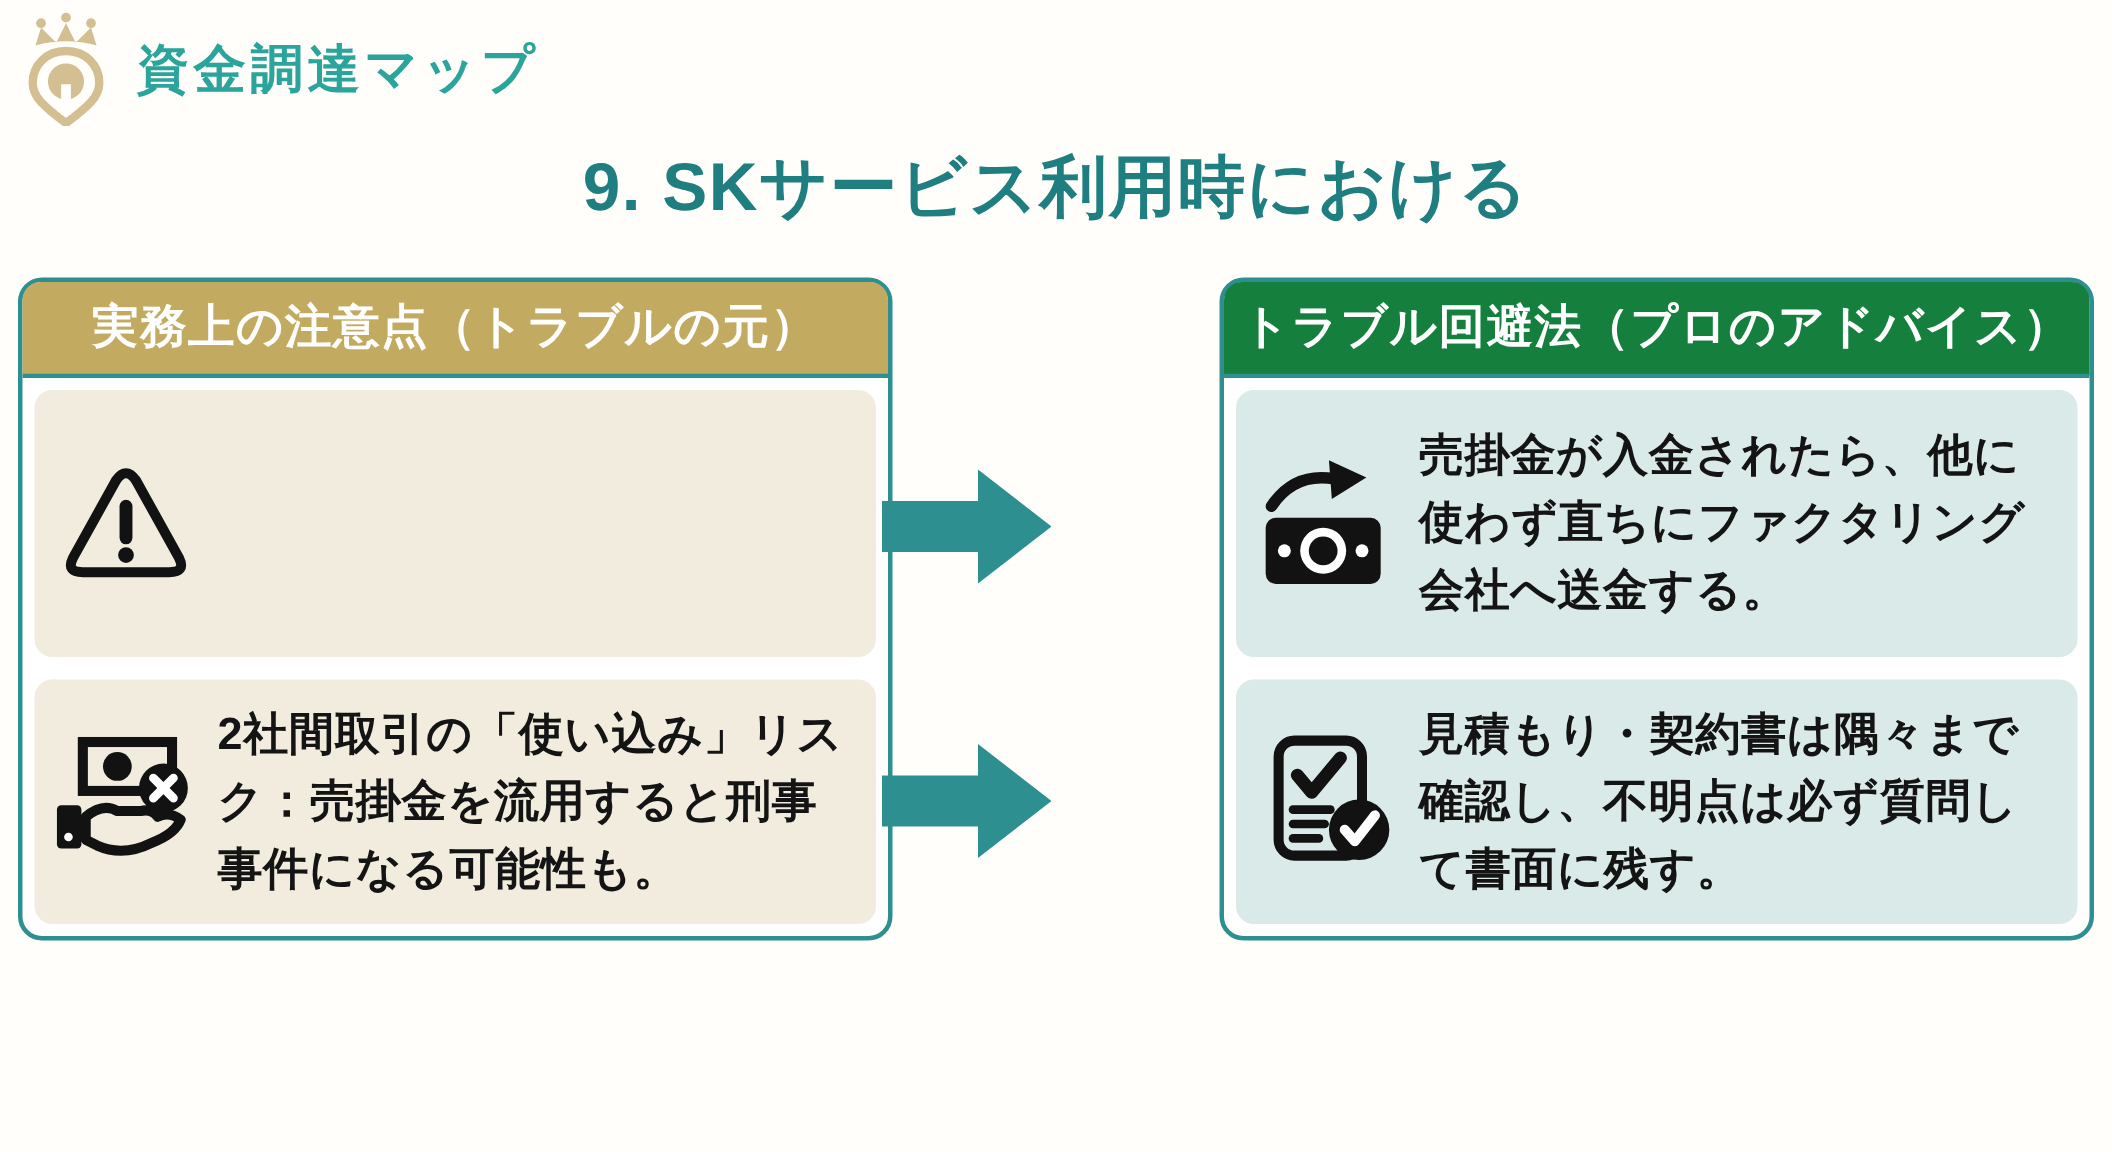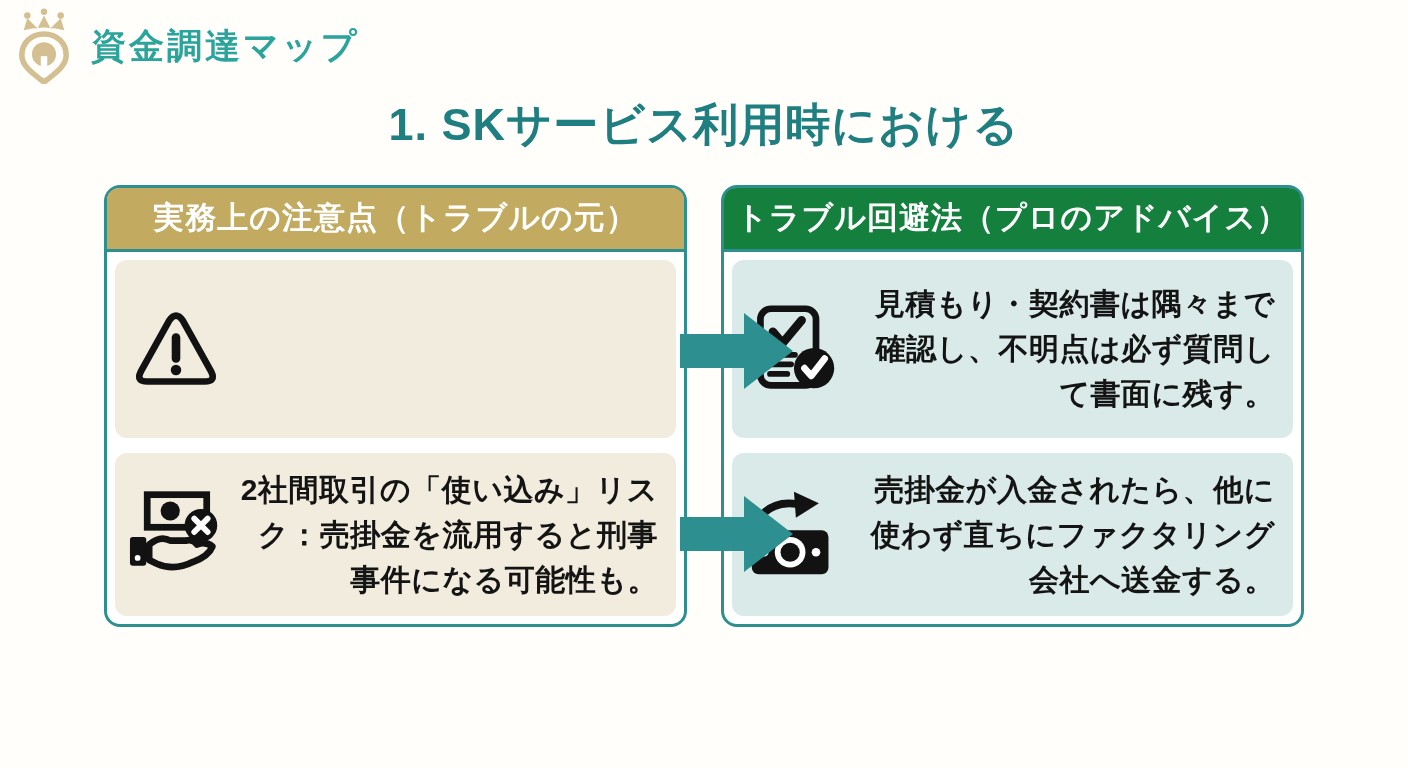--- a/index.html
+++ b/index.html
@@ -35,25 +35,24 @@
     color: #1e7e80;
     font-size: 45px;
     font-weight: 800;
     line-height: 1.22;
     letter-spacing: 1px;
   }
 
   
   .diagram {
     position: relative;
-    width: 1200px;
+    width: 1384px;
     margin: 32px auto 0;
     display: flex;
     justify-content: space-between;
-    text-align: right;
   }
   .panel {
     width: 583px;
     background: #ffffff;
     border: 3px solid #2e8f90;
     border-radius: 16px;
   }
   .panel-header {
     height: 64px;
     display: flex;
@@ -125,21 +124,21 @@
 
     <path d="M40 28 C26 28 16 38 16 51 C16 61 24 68 40 80 C56 68 64 61 64 51 C64 38 54 28 40 28 Z" fill="none" stroke="#d3bf92" stroke-width="6"></path>
 
     <circle cx="40" cy="50" r="13" fill="#d3bf92"></circle>
     <rect x="36.5" y="52" width="7" height="22" fill="#ffffff"></rect>
   </svg>
   <div class="logo-text">資金調達マップ</div>
 </div>
 
 <div class="page-title">
-  <div>1. SKサービス利用時における</div>
+  <div>9. SKサービス利用時における</div>
 </div>
 
 <div class="diagram">
 
   <div class="panel left">
     <div class="panel-header">実務上の注意点（トラブルの元）</div>
     <div class="panel-body">
 
       <div class="item">
         <span class="item-icon">
@@ -170,53 +169,53 @@
         </span>
         <span class="item-text">2社間取引の「使い込み」リスク：売掛金を流用すると刑事事件になる可能性も。</span>
       </div>
 
     </div>
   </div>
 
   <div class="panel right">
     <div class="panel-header">トラブル回避法（プロのアドバイス）</div>
     <div class="panel-body">
+
+      <div class="item">
+        <span class="item-icon">
+          <svg width="94" height="92" viewBox="0 0 98 96">
+
+            <path d="M10 36 Q26 12 54 17" fill="none" stroke="#121212" stroke-width="8" stroke-linecap="round"></path>
+            <polygon points="50,4 76,16 52,31" fill="#121212"></polygon>
+
+            <rect x="6" y="44" width="80" height="46" rx="7" fill="#121212"></rect>
+            <circle cx="46" cy="67" r="16" fill="#ffffff"></circle>
+            <circle cx="46" cy="67" r="10" fill="#121212"></circle>
+            <circle cx="19" cy="67" r="4.5" fill="#ffffff"></circle>
+            <circle cx="73" cy="67" r="4.5" fill="#ffffff"></circle>
+          </svg>
+        </span>
+        <span class="item-text">売掛金が入金されたら、他に使わず直ちにファクタリング会社へ送金する。</span>
+      </div>
 
       <div class="item">
         <span class="item-icon">
           <svg width="92" height="92" viewBox="0 0 96 96">
             <rect x="14" y="6" width="58" height="80" rx="11" fill="none" stroke="#121212" stroke-width="7"></rect>
             <polyline points="27,30 37,42 57,18" fill="none" stroke="#121212" stroke-width="9" stroke-linecap="round" stroke-linejoin="round"></polyline>
             <line x1="24" y1="54" x2="50" y2="54" stroke="#121212" stroke-width="6" stroke-linecap="round"></line>
             <line x1="24" y1="64" x2="46" y2="64" stroke="#121212" stroke-width="6" stroke-linecap="round"></line>
             <line x1="24" y1="74" x2="42" y2="74" stroke="#121212" stroke-width="6" stroke-linecap="round"></line>
             <circle cx="70" cy="68" r="21" fill="#121212"></circle>
             <polyline points="60,68 67,76 81,58" fill="none" stroke="#ffffff" stroke-width="7" stroke-linecap="round" stroke-linejoin="round"></polyline>
           </svg>
         </span>
         <span class="item-text">見積もり・契約書は隅々まで確認し、不明点は必ず質問して書面に残す。</span>
       </div>
 
-      <div class="item">
-        <span class="item-icon">
-          <svg width="94" height="92" viewBox="0 0 98 96">
-
-            <path d="M10 36 Q26 12 54 17" fill="none" stroke="#121212" stroke-width="8" stroke-linecap="round"></path>
-            <polygon points="50,4 76,16 52,31" fill="#121212"></polygon>
-
-            <rect x="6" y="44" width="80" height="46" rx="7" fill="#121212"></rect>
-            <circle cx="46" cy="67" r="16" fill="#ffffff"></circle>
-            <circle cx="46" cy="67" r="10" fill="#121212"></circle>
-            <circle cx="19" cy="67" r="4.5" fill="#ffffff"></circle>
-            <circle cx="73" cy="67" r="4.5" fill="#ffffff"></circle>
-          </svg>
-        </span>
-        <span class="item-text">売掛金が入金されたら、他に使わず直ちにファクタリング会社へ送金する。</span>
-      </div>
-
     </div>
   </div>
 
   <svg class="arrow a1" viewBox="0 0 113 76">
     <polygon points="0,21 64,21 64,0 113,38 64,76 64,55 0,55" fill="#2e8f90"></polygon>
   </svg>
   <svg class="arrow a2" viewBox="0 0 113 76">
     <polygon points="0,21 64,21 64,0 113,38 64,76 64,55 0,55" fill="#2e8f90"></polygon>
   </svg>
 

